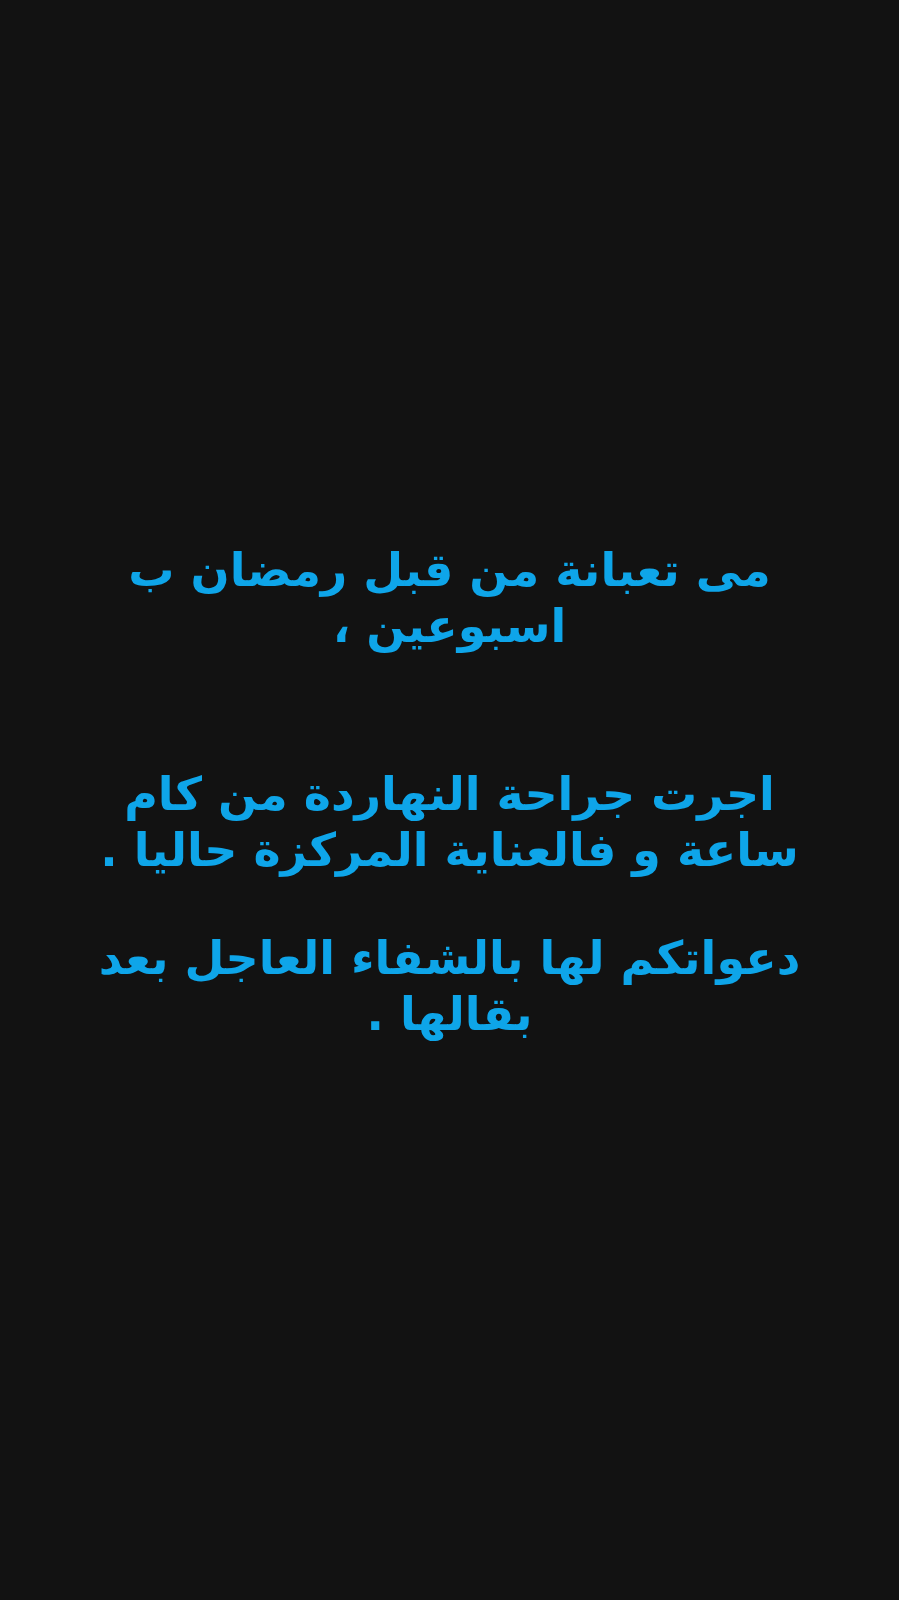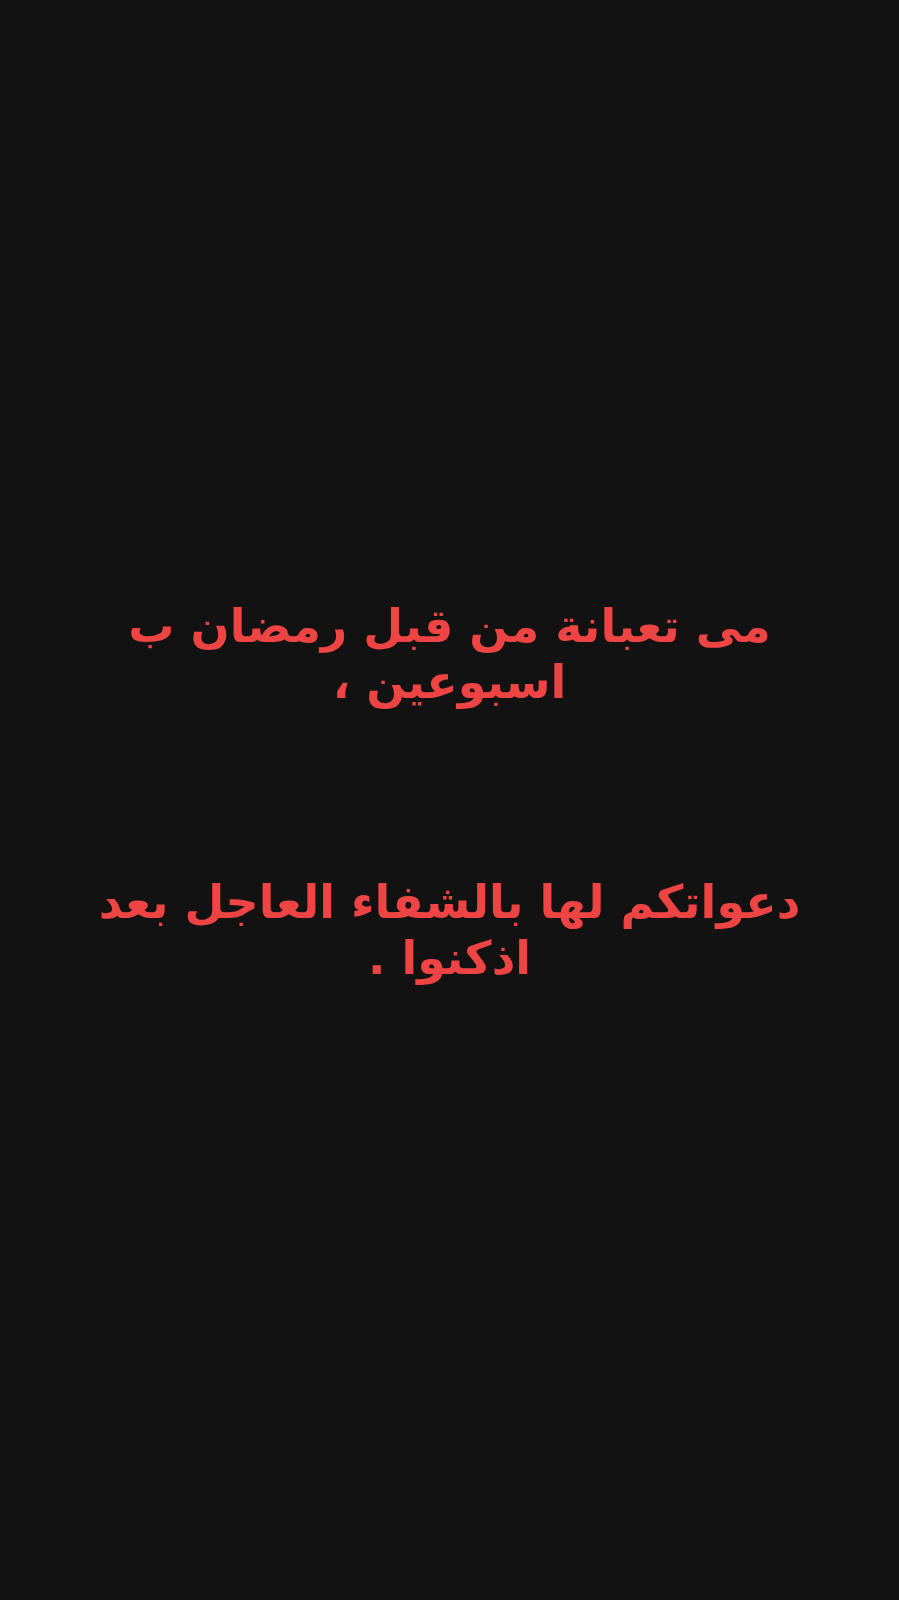--- a/index.html
+++ b/index.html
@@ -44,20 +44,21 @@
     height: 56px;
   }
   .gap-small {
     height: 52px;
   }
 </style>
 </head>
 <body>
 
 <div class="story-canvas" style="background: rgb(18, 18, 18);">
-  <div class="text-block" style="color: #ef4444;">
+  <div class="text-block" style="color: #0ea5e9;">
     <p class="para">مى تعبانة من قبل رمضان ب اسبوعين ،</p>
     <div class="gap"></div>
     <div class="gap"></div>
+    <p class="para">اجرت جراحة النهاردة من كام ساعة و فالعناية المركزة حاليا .</p>
     <div class="gap-small"></div>
-    <p class="para">دعواتكم لها بالشفاء العاجل بعد اذكنوا .</p>
+    <p class="para">دعواتكم لها بالشفاء العاجل بعد بقالها .</p>
   </div>
 </div>
 
 </body></html>

